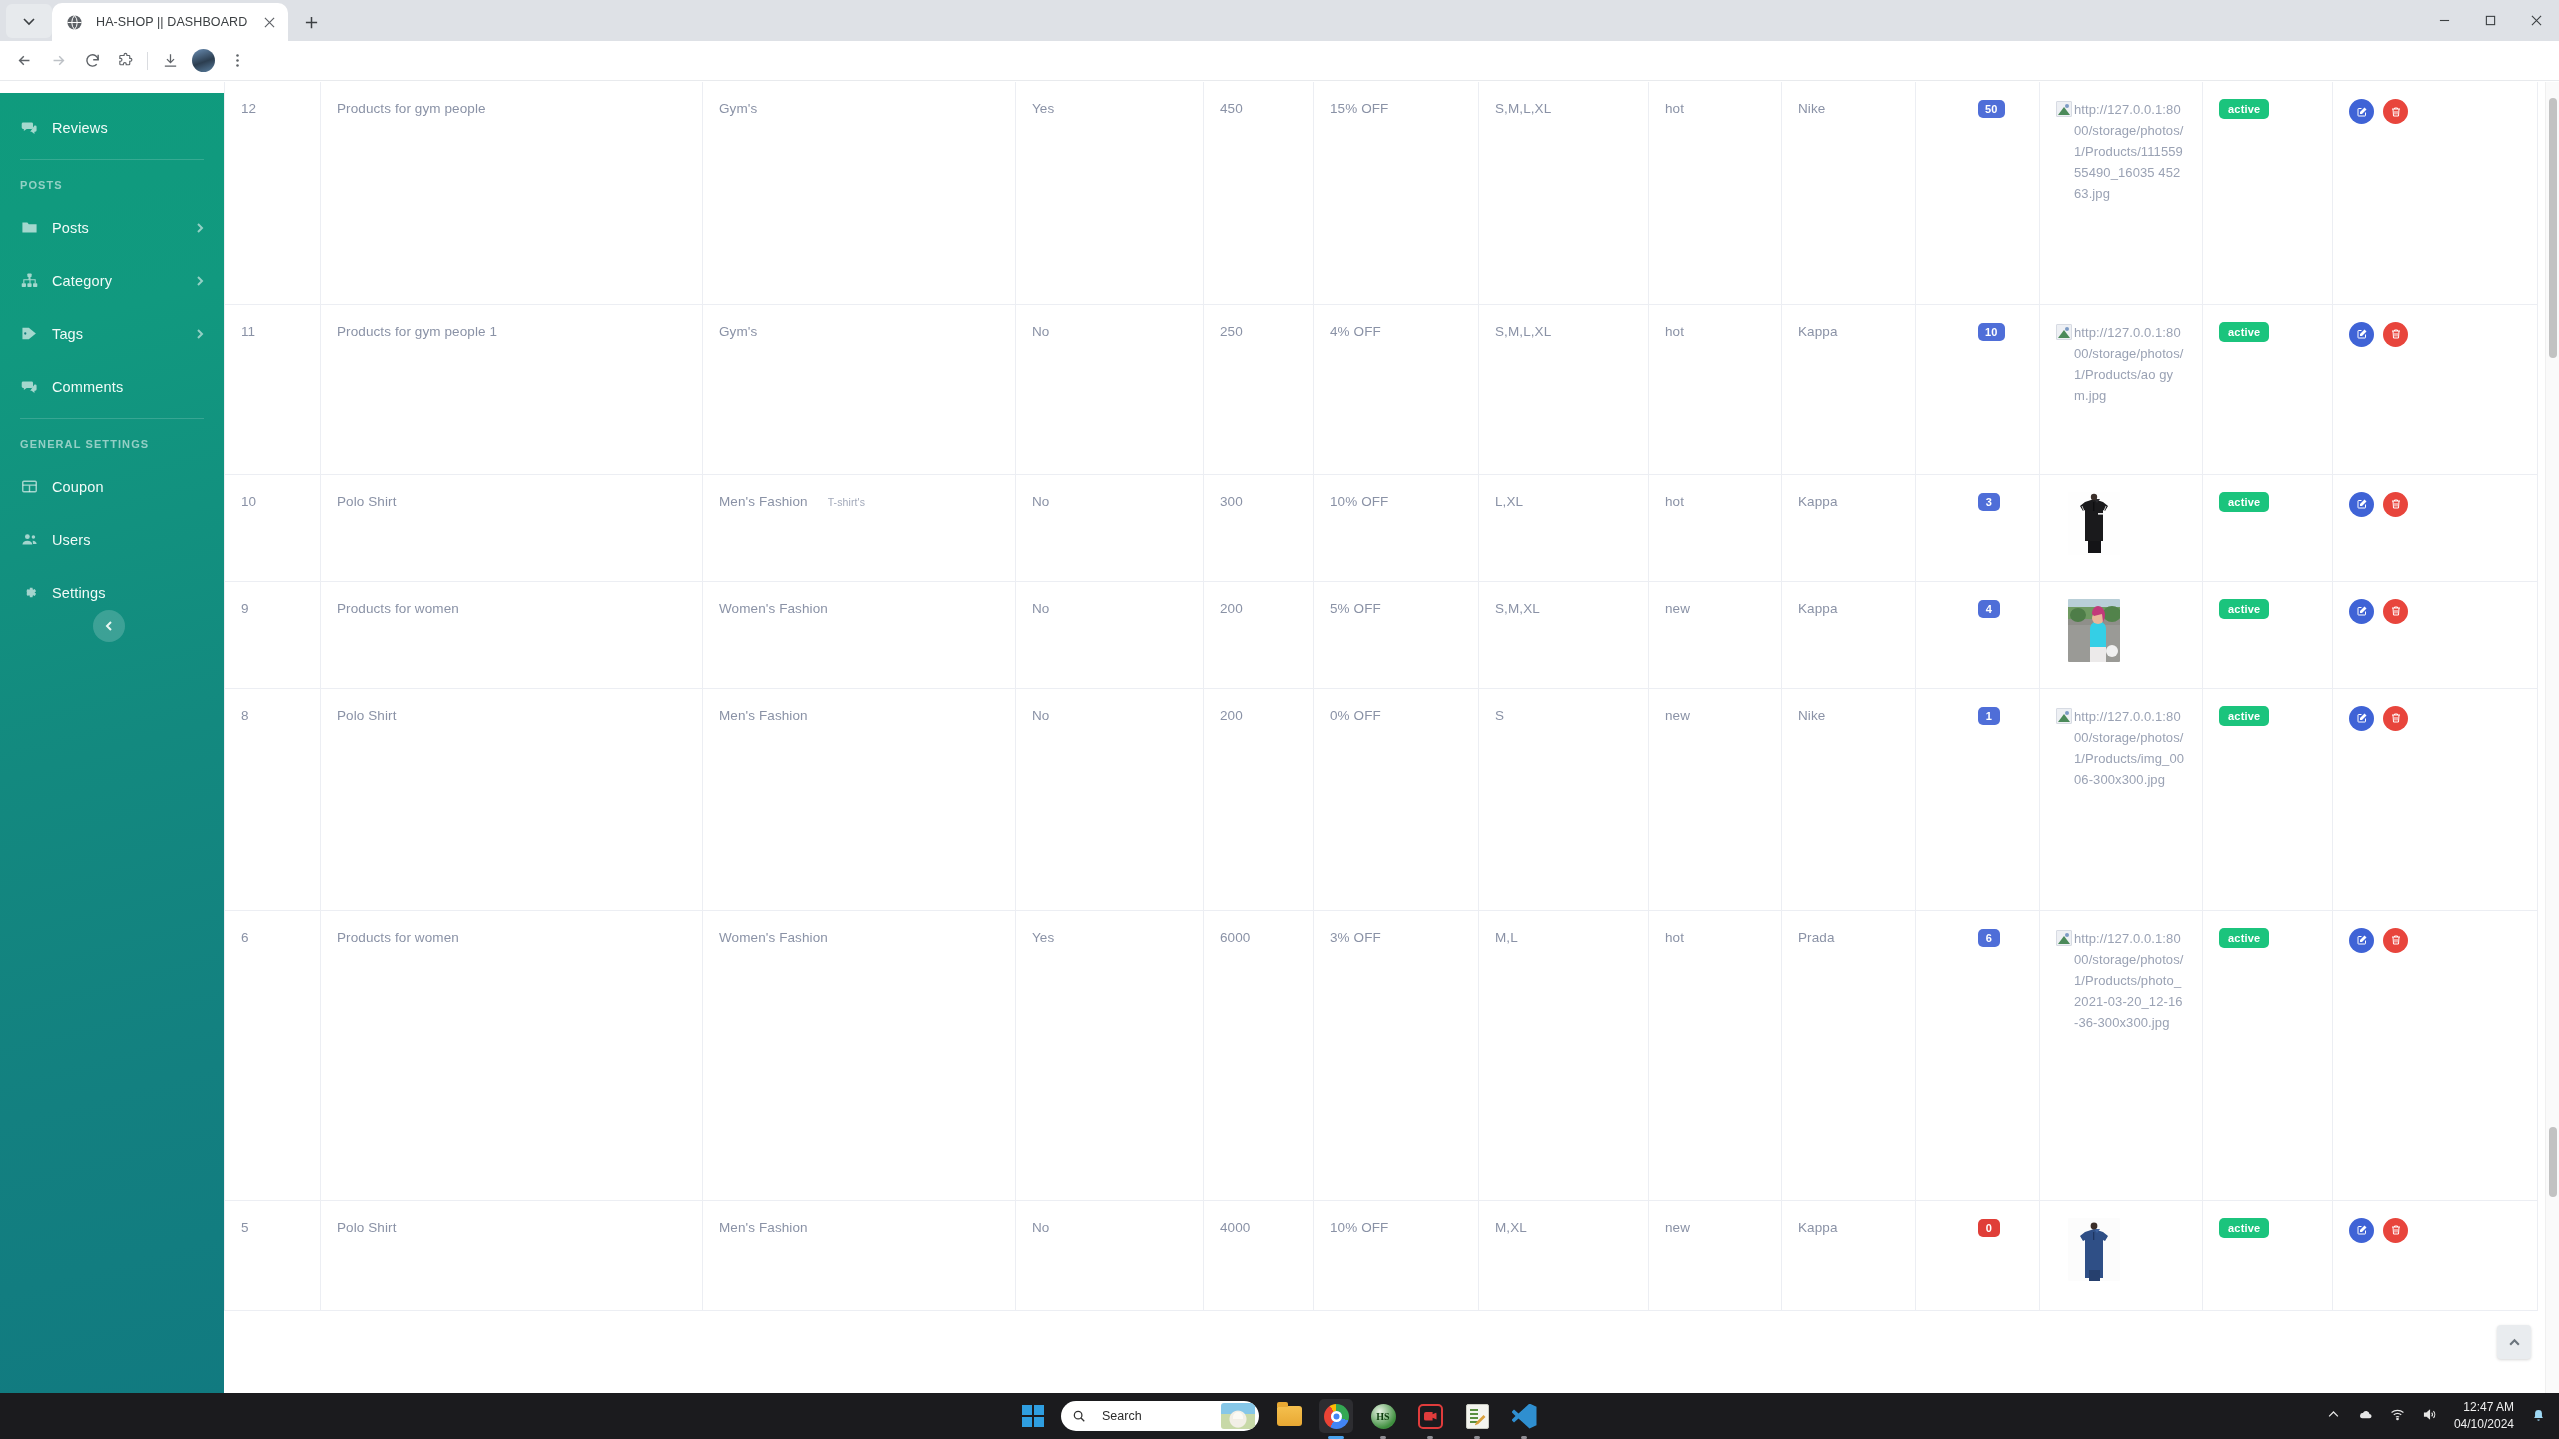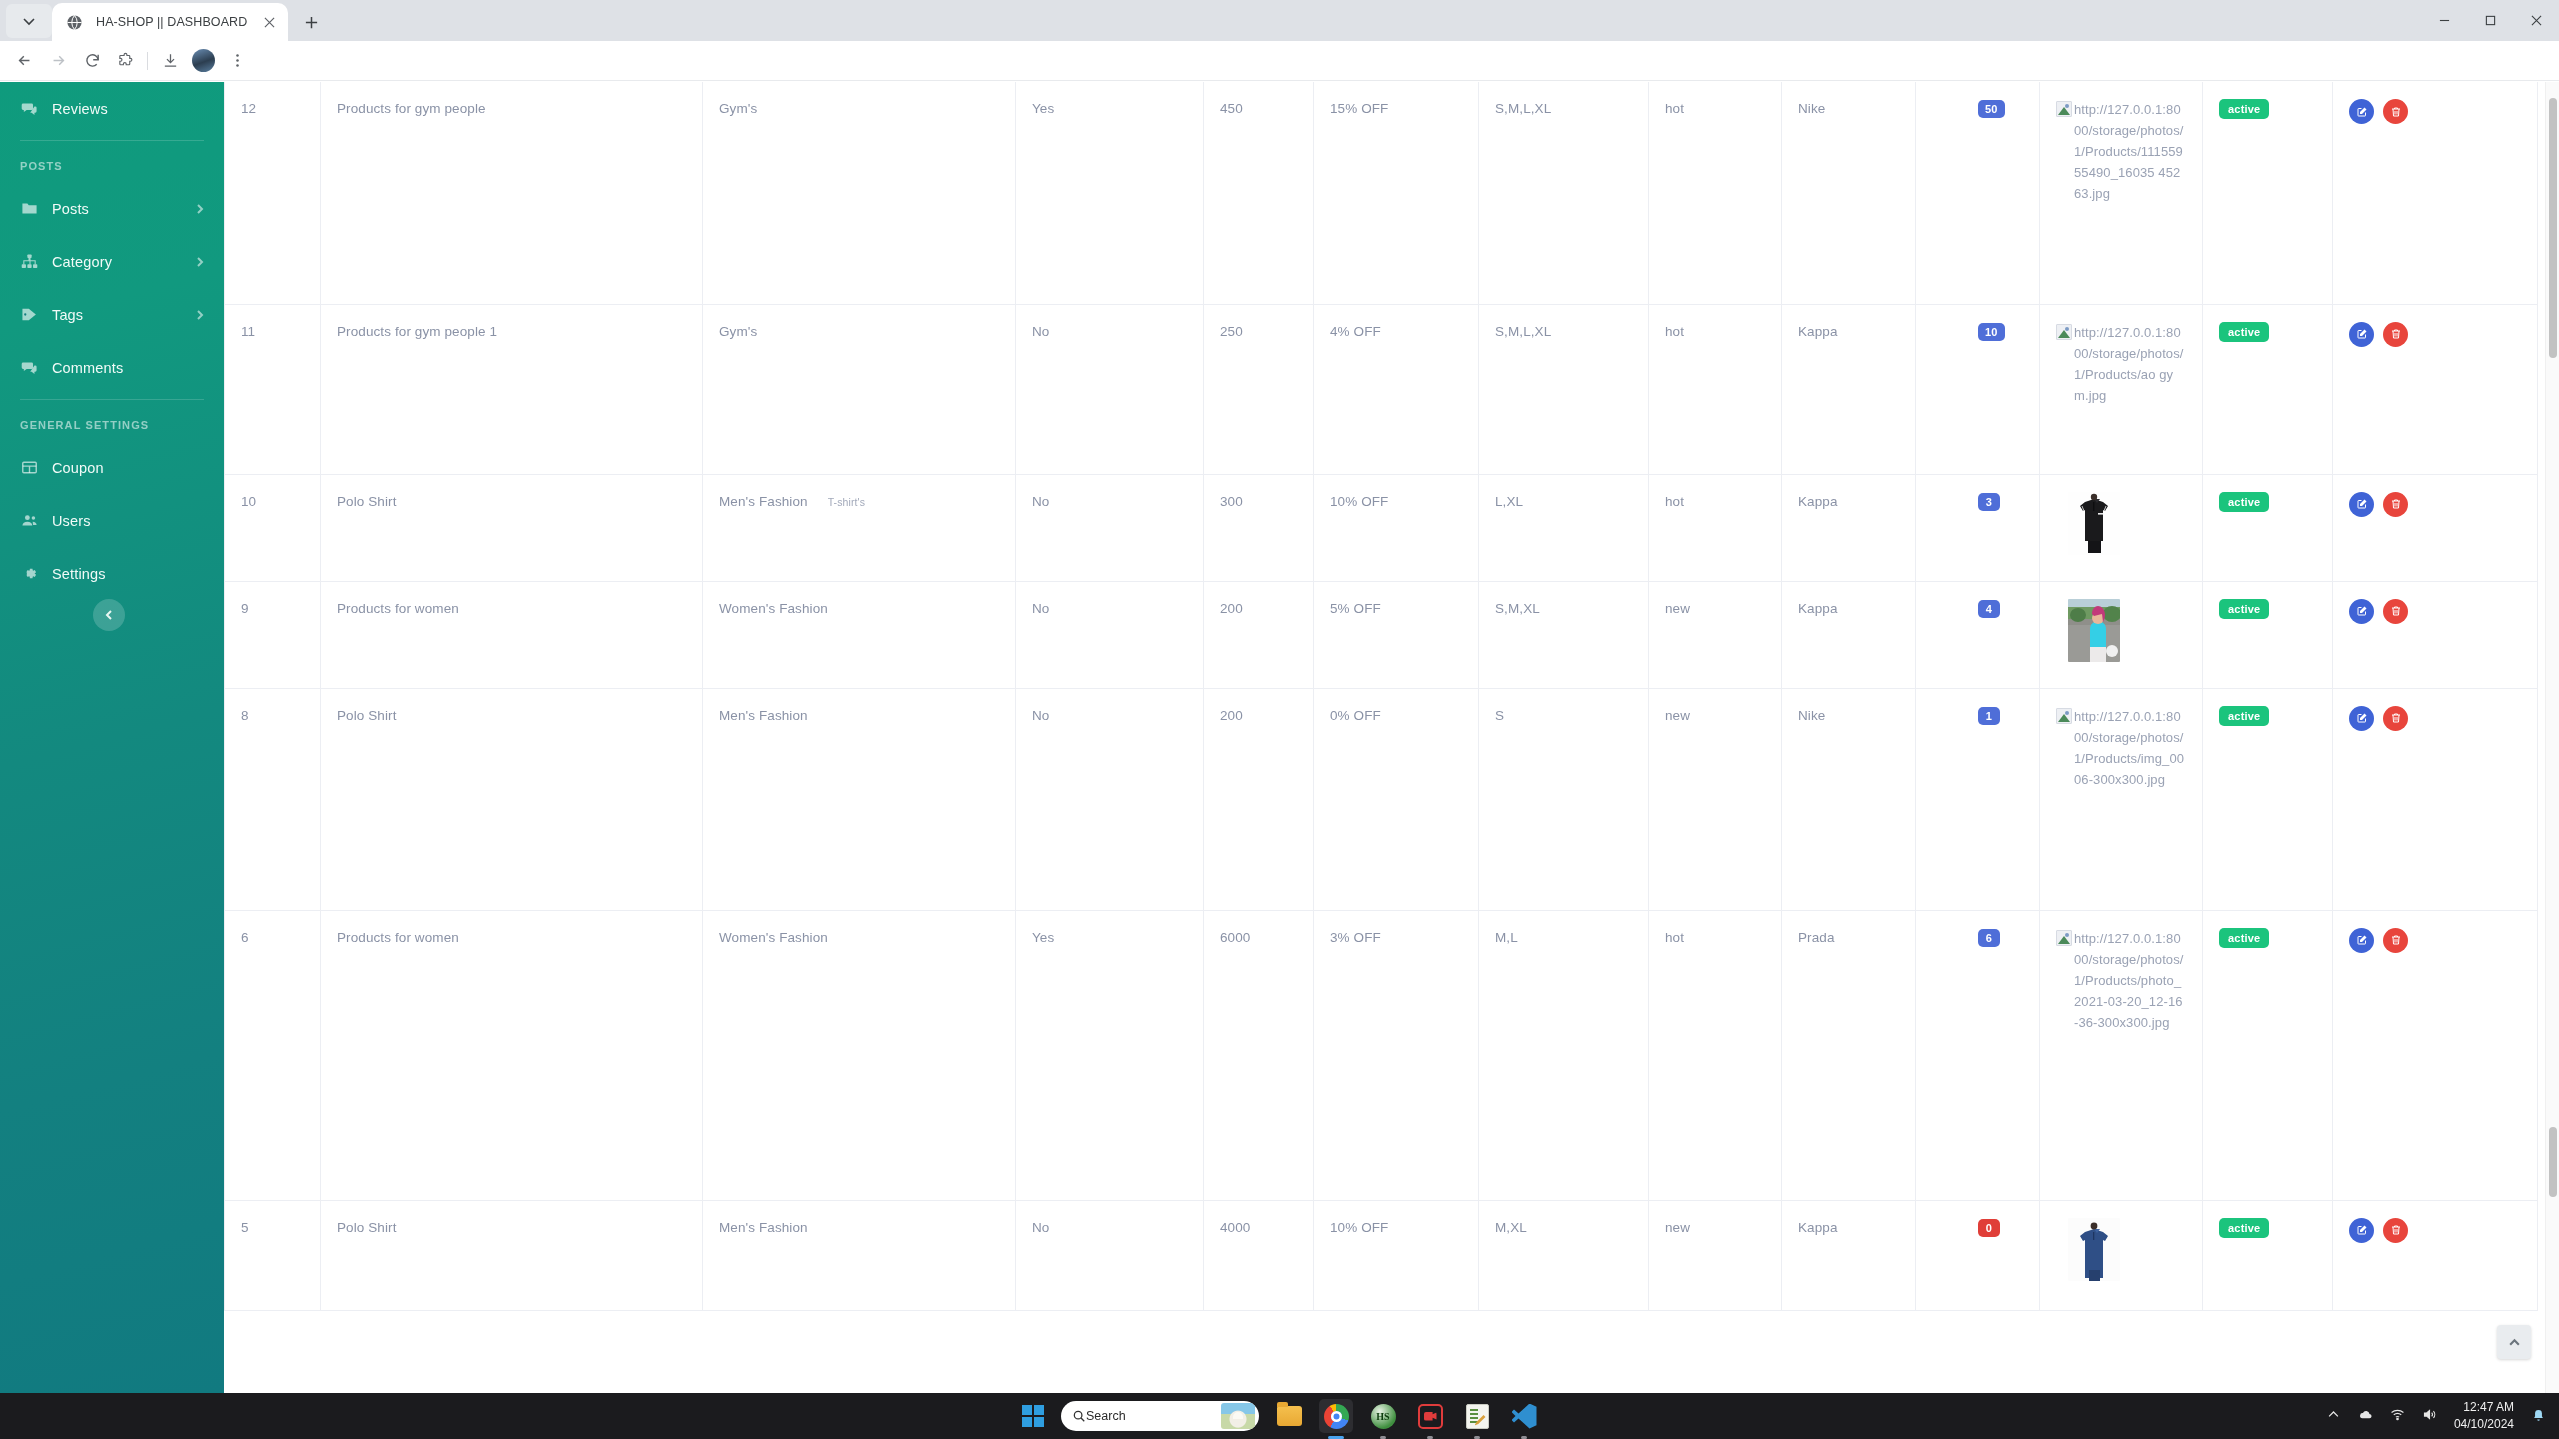--- a/index.html
+++ b/index.html
@@ -94,24 +94,24 @@
 
   
   .viewport {
     position: absolute; top: 82px; left: 0;
     width: 2559px; height: 1311px;
     background: #fff; overflow: hidden;
   }
 
   
   .sidebar {
-    position: absolute; left: 0; top: 0;
+    position: absolute; left: 0; top: 11px;
     width: 224px; height: 1311px;
     background: linear-gradient(165deg,#0f9b7d 0%,#11997f 18%,#13897f 50%,#138080 75%,#117a80 100%);
-    color: #e6f5f1; 
+    color: #e6f5f1; padding-top: 8px;
   }
   .side-item {
     display: flex; align-items: center; height: 53px;
     padding: 0 18px 0 20px; gap: 13px; position: relative;
   }
   .side-ico {
     width: 19px; flex: 0 0 19px; display: flex;
     align-items: center; justify-content: center;
     color: rgba(255,255,255,.62);
   }
@@ -254,21 +254,21 @@
     position: absolute; left: 0; bottom: 0;
     width: 2559px; height: 46px; background: #1b1b1e;
     display: flex; align-items: center; justify-content: center;
   }
   .tb-center { display: flex; align-items: center; gap: 13px; }
   .start-btn { width: 30px; height: 30px; display: flex; align-items: center; justify-content: center; }
   .win-logo { display: grid; grid-template-columns: 10px 10px; grid-template-rows: 10px 10px; gap: 2.5px; }
   .win-logo i { background: #2f9ee0; display: block; }
   .search-pill {
     width: 198px; height: 30px; border-radius: 15px; background: #fff;
-    display: flex; align-items: center; padding: 0 4px 0 11px; gap: 0;
+    display: flex; align-items: center; padding: 0 4px 0 11px; gap: 16px;
     overflow: hidden;
   }
   .search-pill .mag { width: 14px; height: 14px; color: #333; flex: 0 0 14px; }
   .search-pill .lbl { font-size: 12.5px; color: #2b2b2b; flex: 1; }
   .tajmahal {
     width: 34px; height: 26px; border-radius: 3px; flex: 0 0 34px;
     background:
       radial-gradient(circle at 50% 62%, #f2efe6 0 8px, transparent 9px),
       linear-gradient(#86c7e8 0 42%, #c8d9a8 42% 100%);
     position: relative; overflow: hidden;

